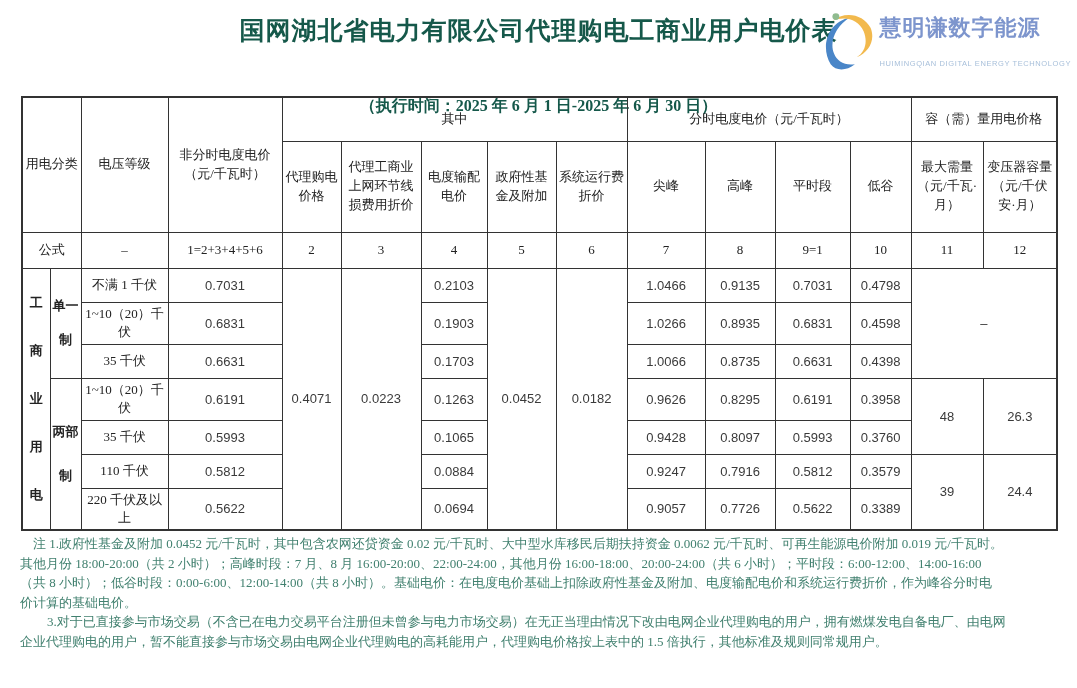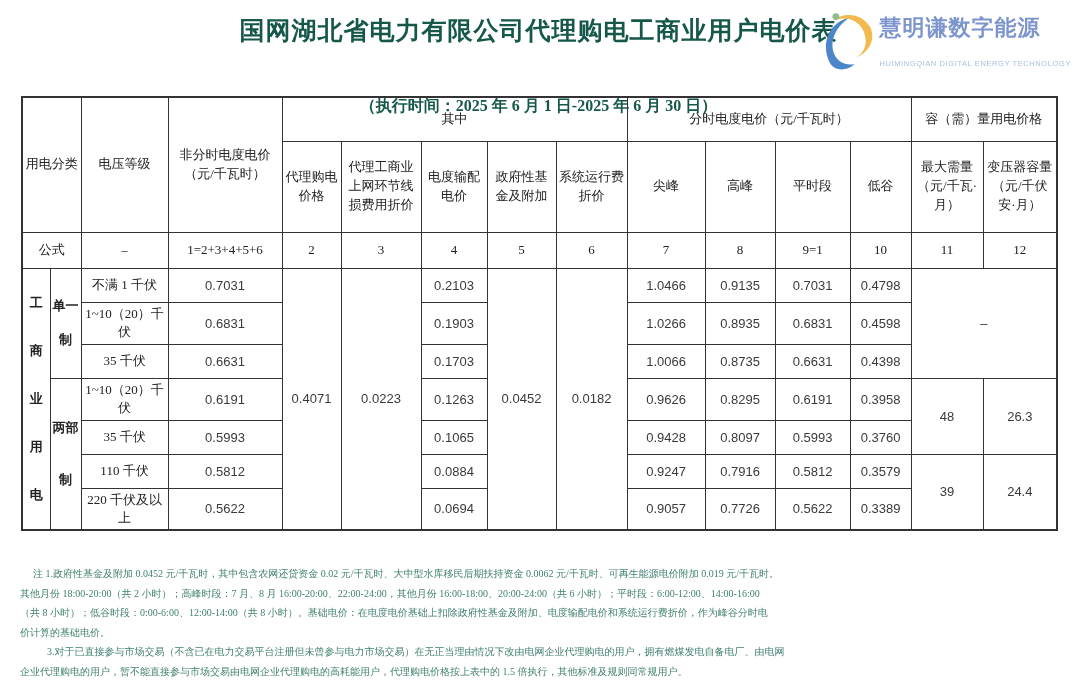--- a/index.html
+++ b/index.html
@@ -27,26 +27,26 @@
   }
   .price-table th, .price-table td {
     border:1px solid #333333; text-align:center; vertical-align:middle;
     font-size:13px; padding:1px 2px; word-break:break-all; overflow:hidden;
   }
   .price-table thead th { font-weight:normal; line-height:1.45; }
   .num { font-family:"Liberation Sans","DejaVu Sans",sans-serif; color:#3a3a3a; font-size:13px; }
   .vcell { font-weight:bold; padding:0; }
   .vc-cat    { line-height:48px; }
   .vc-single { line-height:34px; }
-  .vc-double { line-height:52px; }
+  .vc-double { line-height:44px; }
   .formula-row td { font-size:13px; }
 
   .notes {
-    position:absolute; left:20px; top:564px; width:1040px;
-    color:#41806f; font-size:10px; line-height:19.5px;
+    position:absolute; left:20px; top:534px; width:1040px;
+    color:#41806f; font-size:13px; line-height:19.5px;
   }
   .notes .ind1 { padding-left:13px; }
   .notes .ind2 { padding-left:27px; }
 </style>
 </head>
 <body>
 
 <div class="page">
 
   <div class="title">国网湖北省电力有限公司代理购电工商业用户电价表</div>

